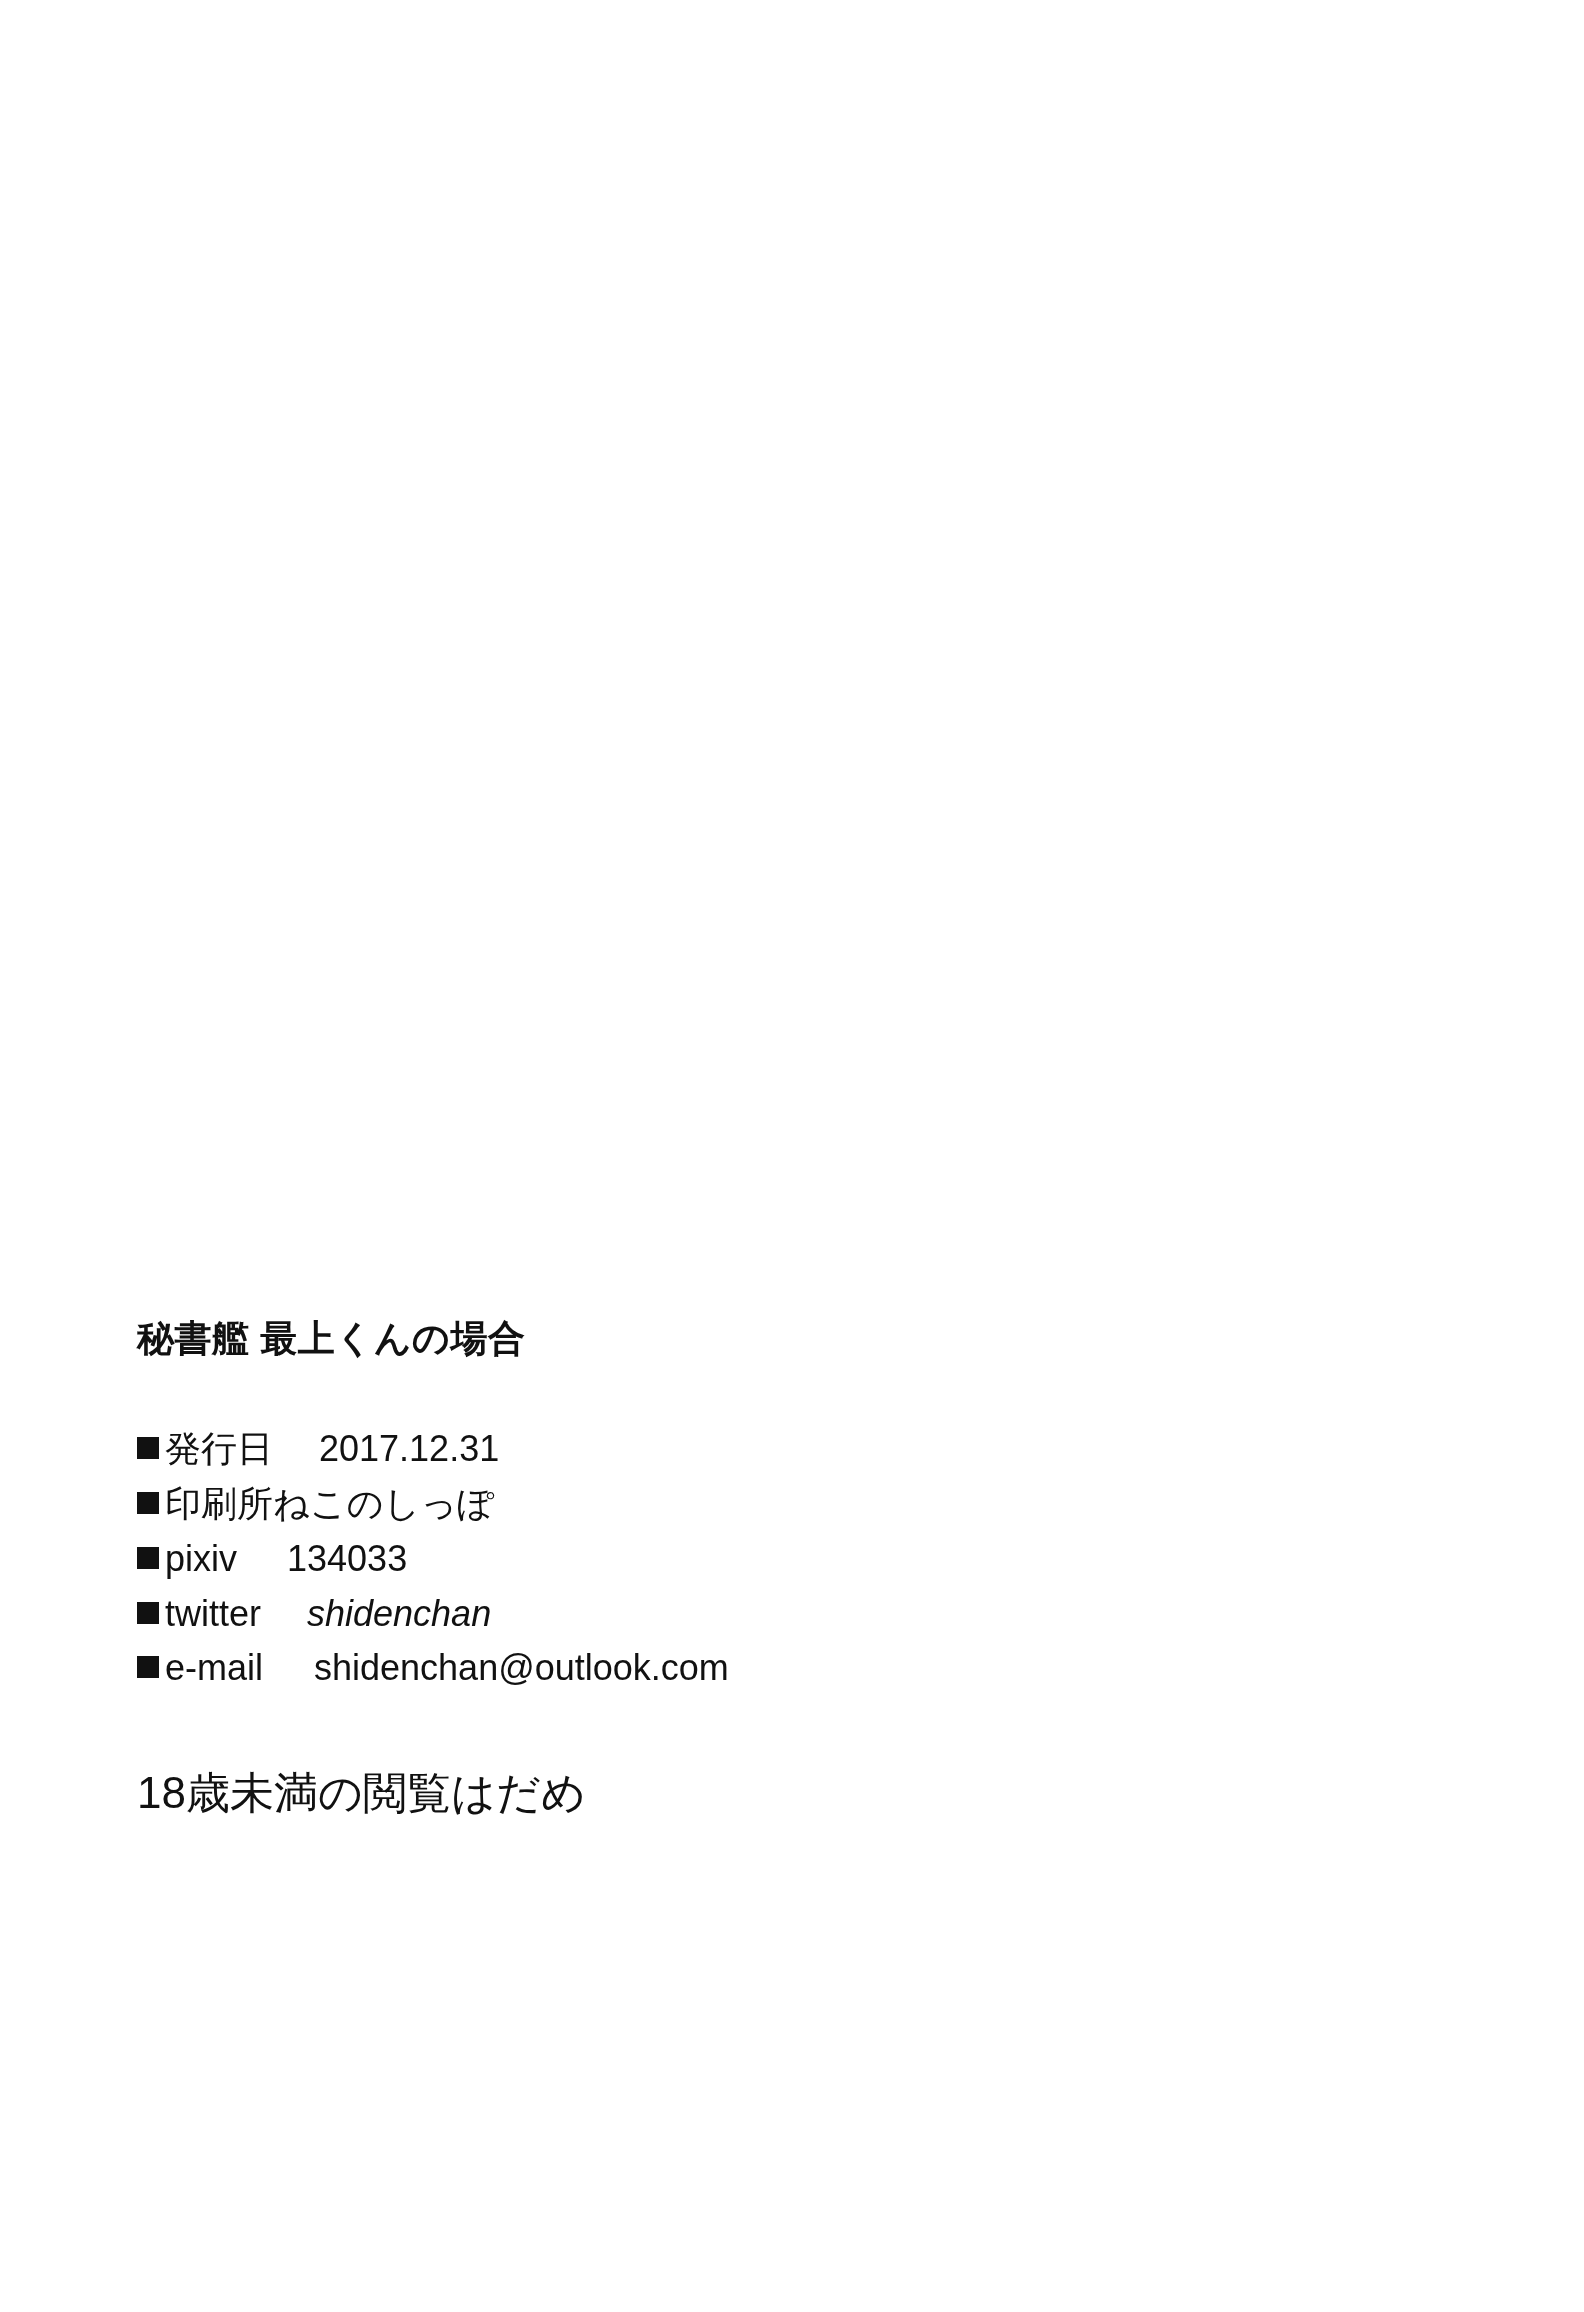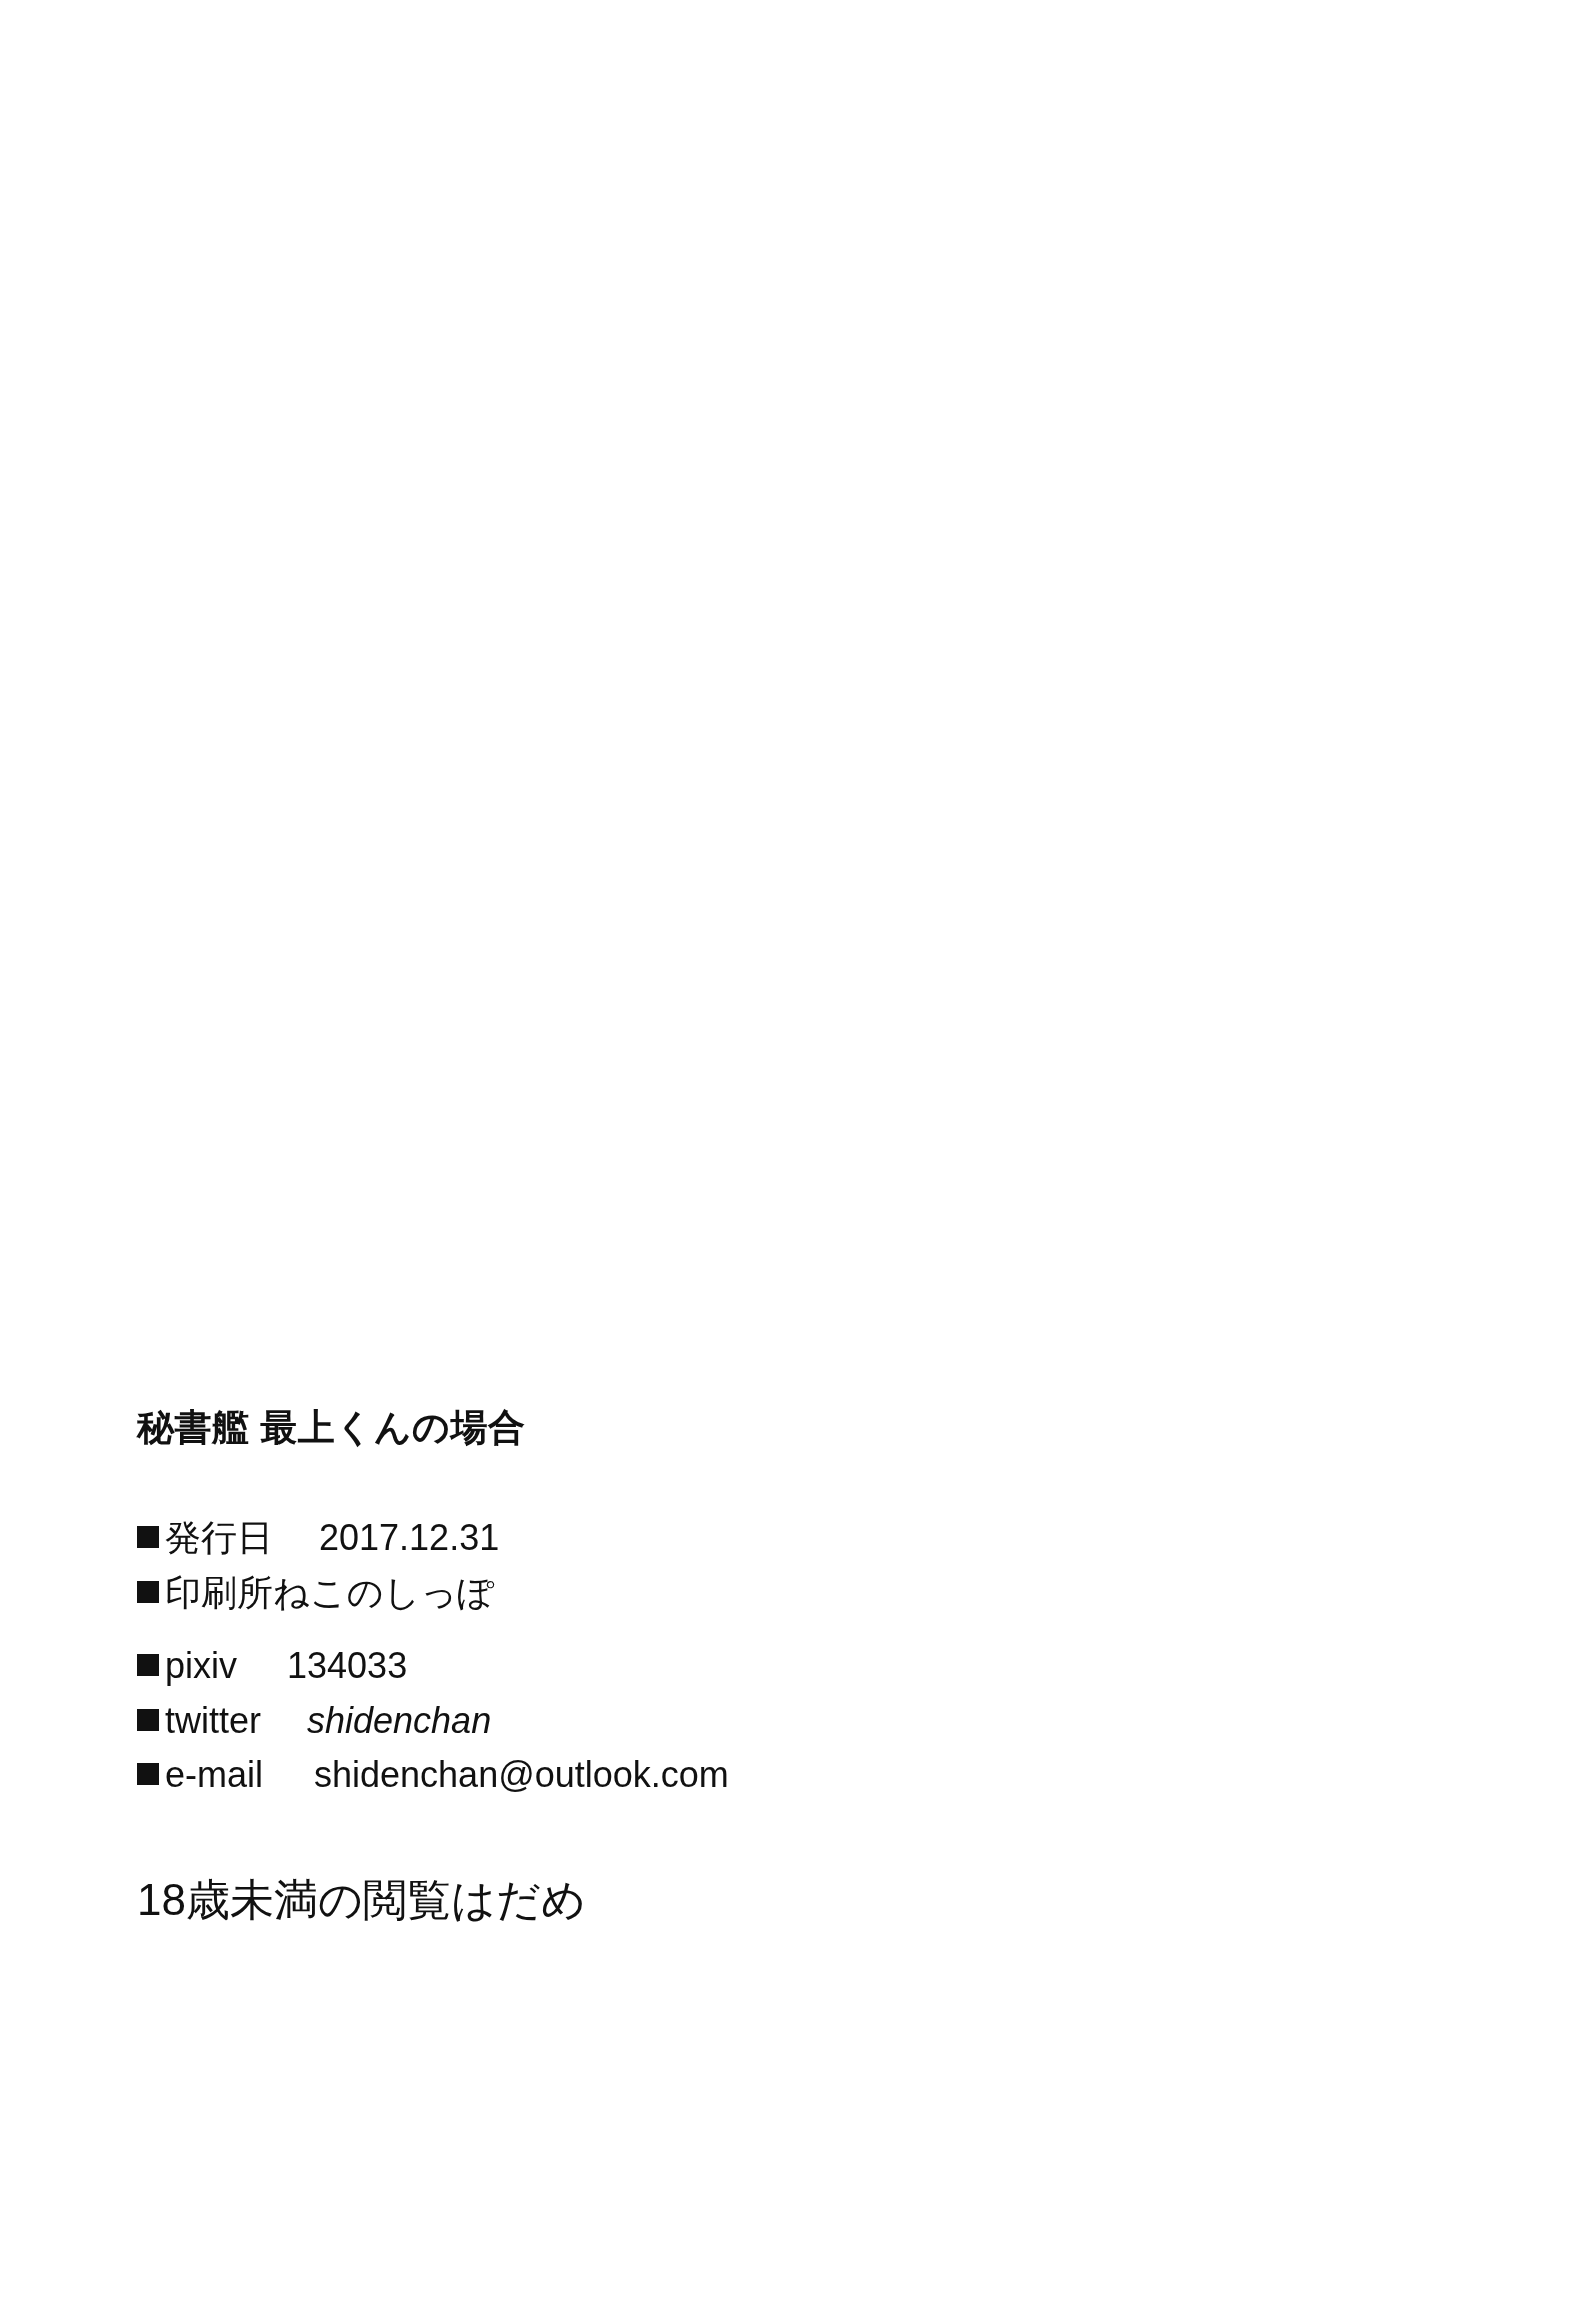--- a/index.html
+++ b/index.html
@@ -16,21 +16,21 @@
     overflow: hidden;
   }
   .page {
     position: absolute;
     inset: 0;
     background: #ffffff;
   }
   .colophon {
     position: absolute;
     left: 137px;
-    top: 1406px;
+    top: 1317px;
     width: 1287px;
   }
   .title {
     font-size: 37px;
     line-height: 1.2;
     font-weight: 700;
     letter-spacing: 0.5px;
     color: #111111;
     margin: 0 0 61px 0;
     white-space: nowrap;
@@ -62,21 +62,21 @@
     display: inline-block;
   }
   .credit-value {
     display: inline-block;
   }
   
   .row-circle .credit-value { margin-left: 40px; }
   .row-artist .credit-value { margin-left: 42px; }
   .row-date .credit-value { margin-left: 46px; }
   .row-printer .credit-value { }
-  .row-pixiv .credit-value { margin-left: 50px; margin-top: 18px; }
+  .row-pixiv .credit-value { margin-left: 50px; }
   .row-twitter .credit-value { margin-left: 46px; font-style: italic; }
   .row-email .credit-value { margin-left: 51px; }
 
   .notices {
     margin: 65px 0 0 0;
     padding: 0;
     list-style: none;
   }
   .notice-line {
     font-size: 44px;

